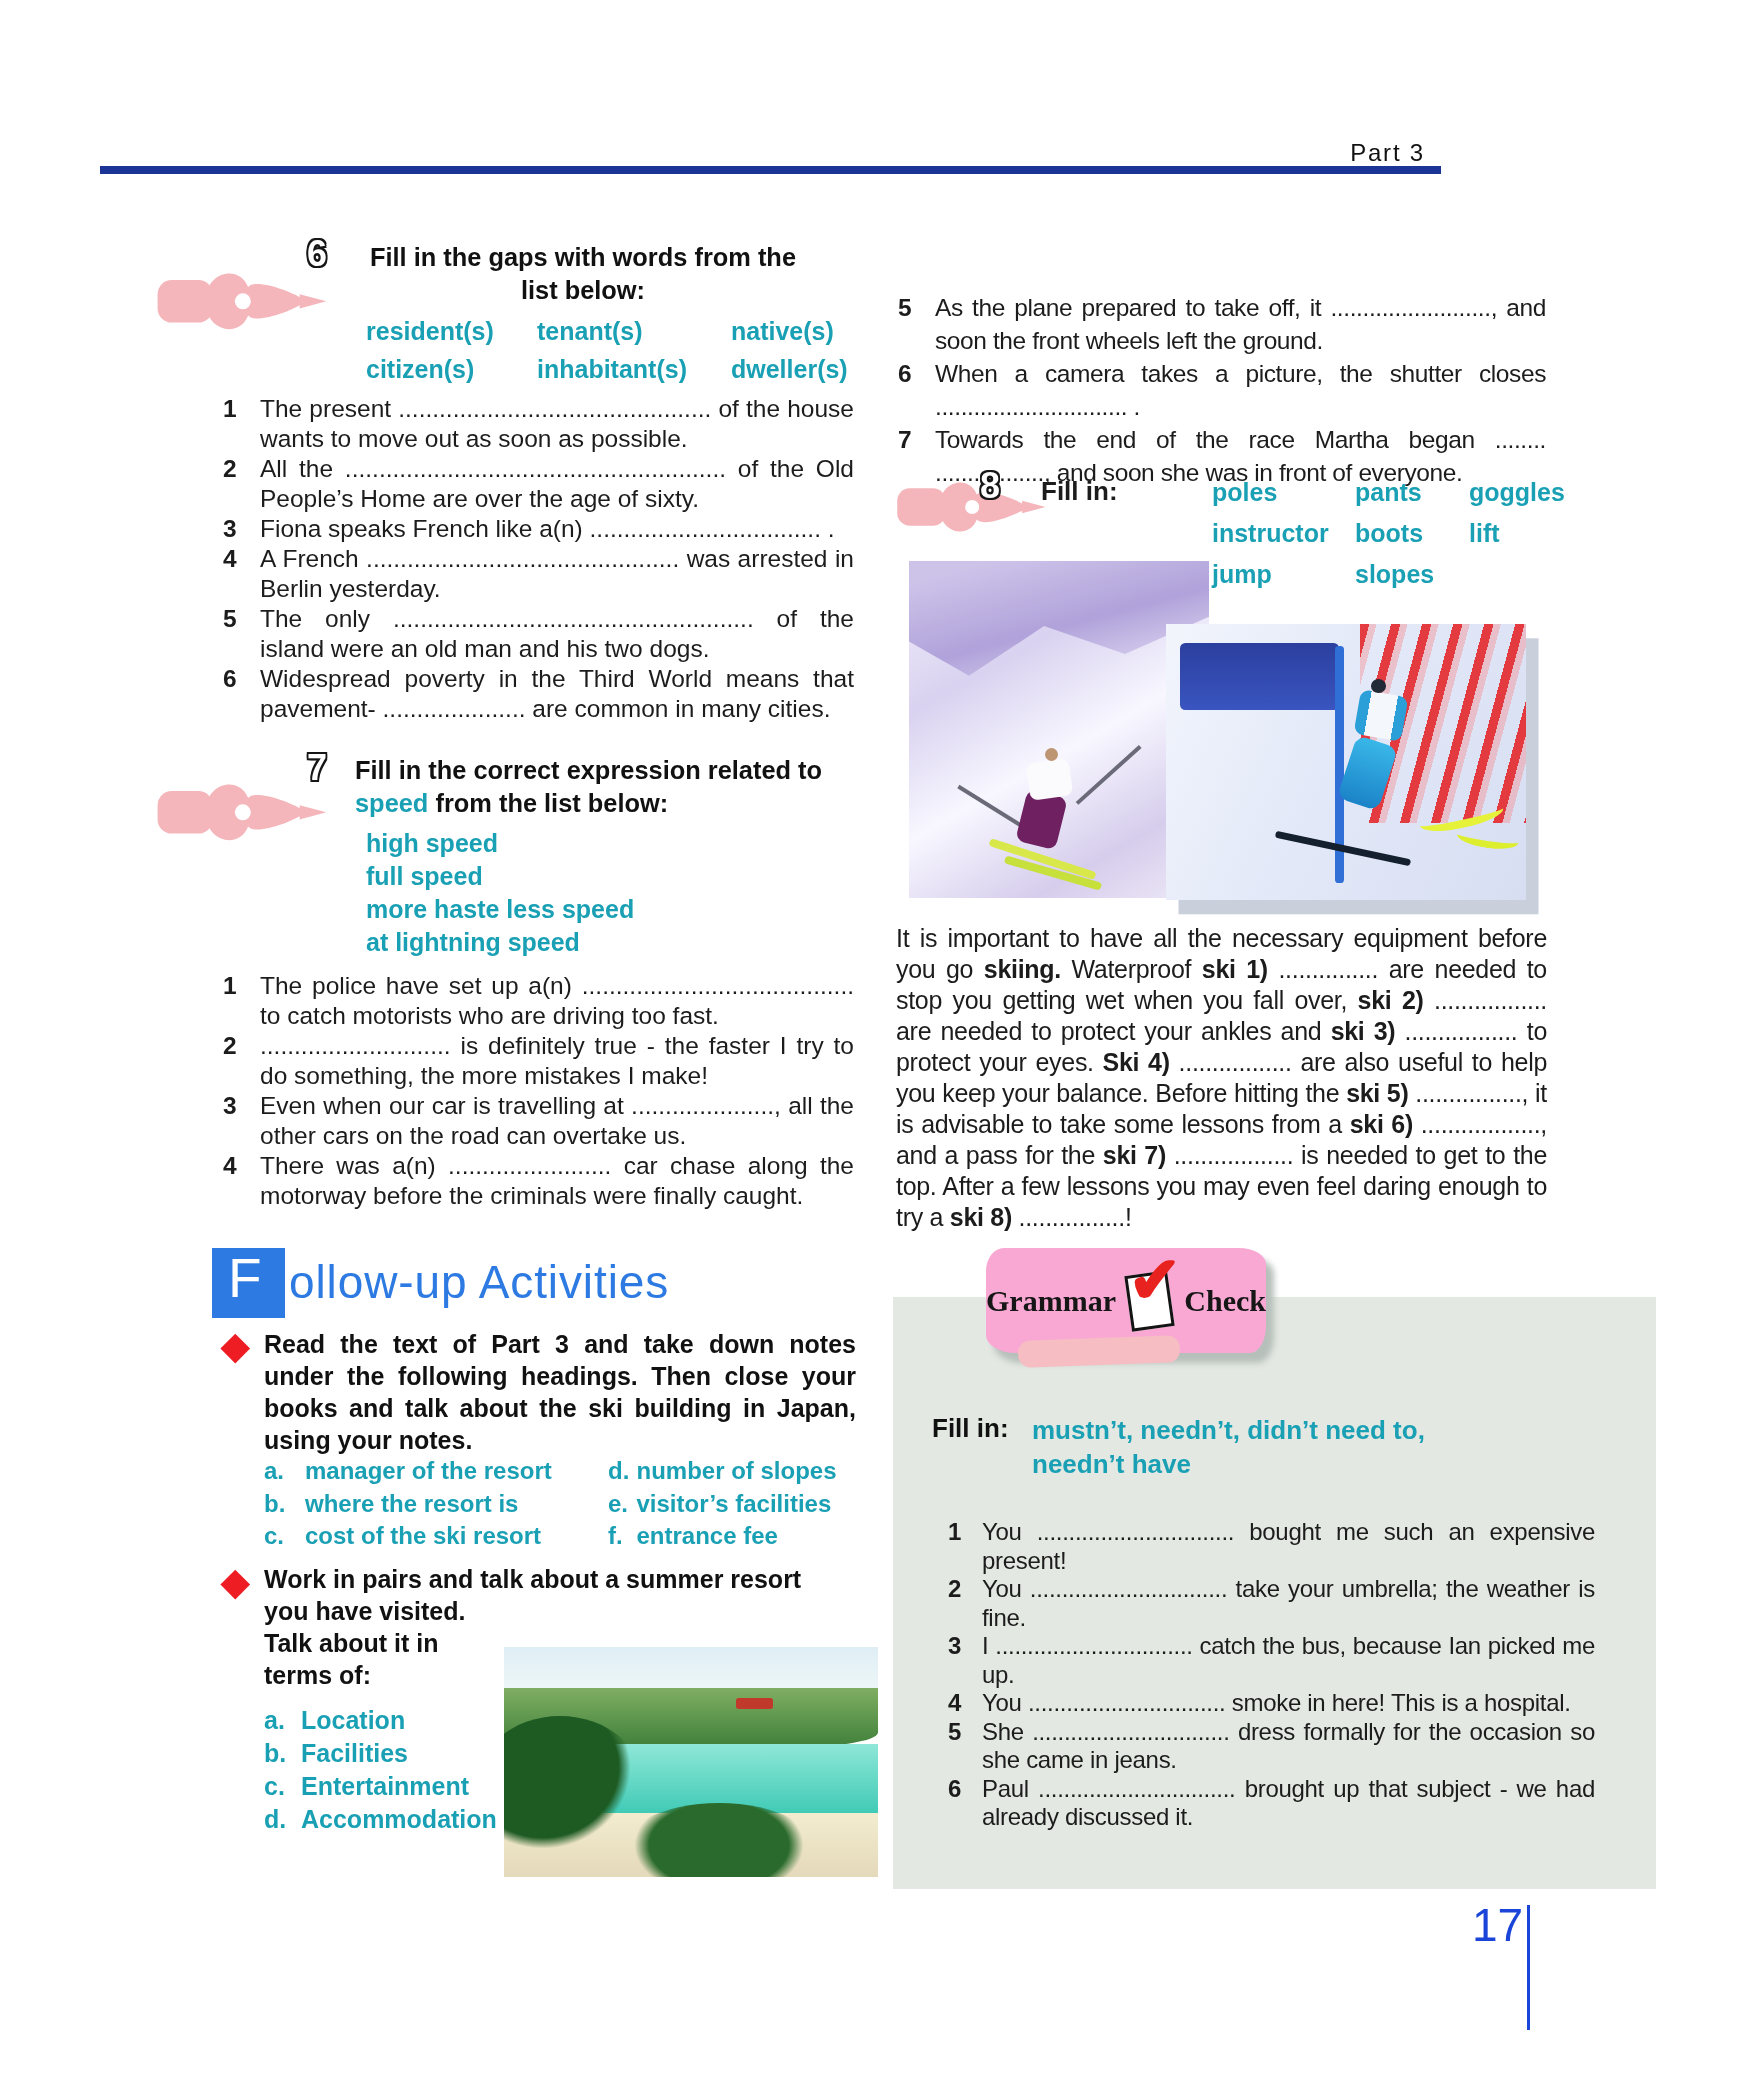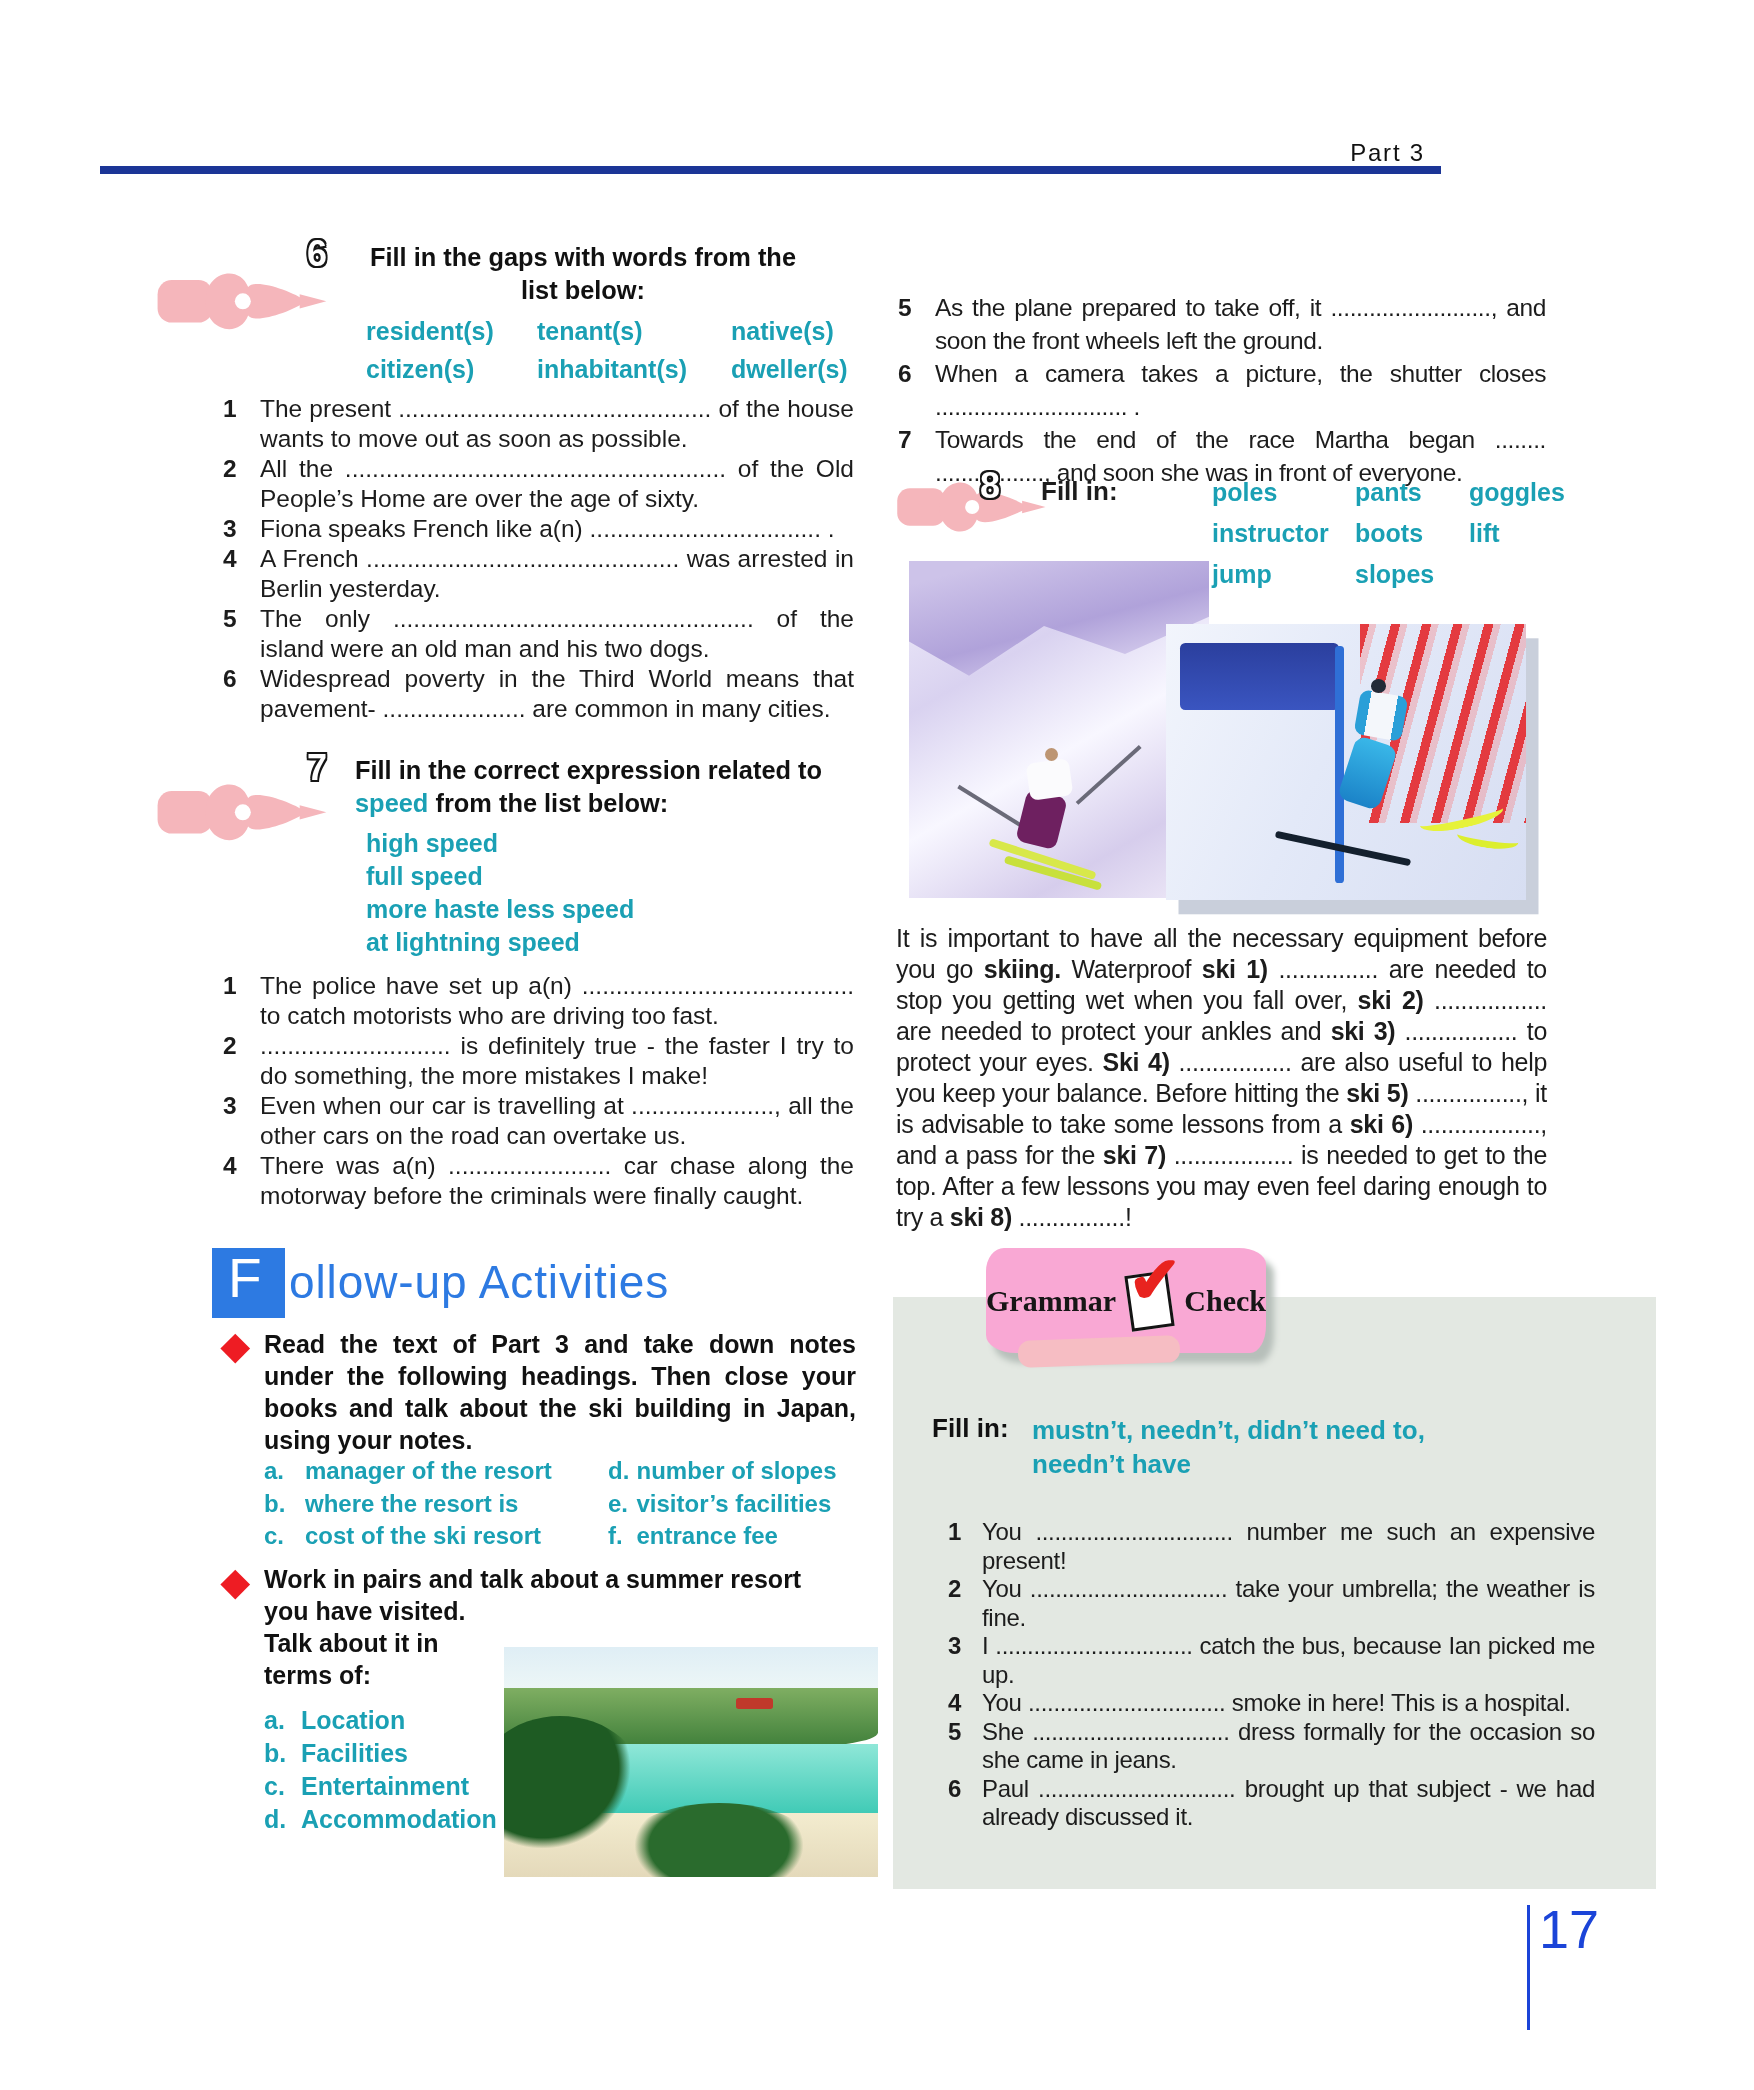--- a/index.html
+++ b/index.html
@@ -98,21 +98,21 @@
   .checkmark{position:absolute;left:0px;top:-27px;font-size:64px;line-height:64px;color:#e8231f;font-weight:700;transform:rotate(6deg);}
   .gfill-label{font-weight:700;font-size:26px;color:#111;flex:0 0 100px;}
   .gfill-line{font-weight:700;font-size:26px;line-height:34px;color:#1aa0b4;}
 
   
   .skipar{font-size:25px;line-height:31px;text-align:justify;letter-spacing:-0.3px;}
   .skipar .b{font-weight:700;}
 
   
   .foot-line{left:1527px;top:1905px;width:2.7px;height:125px;background:#1b44d8;}
-  .pageno{left:1539px;top:1898px;font-size:54px;color:#1b44d8;font-weight:400;}
+  .pageno{left:1472px;top:1898px;font-size:46px;color:#1b44d8;font-weight:400;}
 </style>
 </head>
 <body>
 
 <div id="page">
 
   <div class="abs rule"></div>
   <div class="abs part-label">Part 3</div>
 
   <div class="abs" style="left:150px;top:248px;">
@@ -340,21 +340,21 @@
   <div class="abs" style="left:932px;top:1413px;width:579px;display:flex;">
     <span class="gfill-label">Fill in:</span>
     <span>
       <span class="gfill-line" style="display:block;">mustn’t, needn’t, didn’t need to,</span>
       <span class="gfill-line" style="display:block;">needn’t have</span>
     </span>
   </div>
   <div class="abs items gc" style="left:948px;top:1518px;width:647px;">
     <div class="item">
         <span class="n" style="flex-basis:34px;width:34px;">1</span>
-        <span class="t">You ............................... number me such an expensive present!</span>
+        <span class="t">You ............................... bought me such an expensive present!</span>
       </div>
     <div class="item">
         <span class="n" style="flex-basis:34px;width:34px;">2</span>
         <span class="t">You ............................... take your umbrella; the weather is fine.</span>
       </div>
     <div class="item">
         <span class="n" style="flex-basis:34px;width:34px;">3</span>
         <span class="t">I ............................... catch the bus, because Ian picked me up.</span>
       </div>
     <div class="item">

